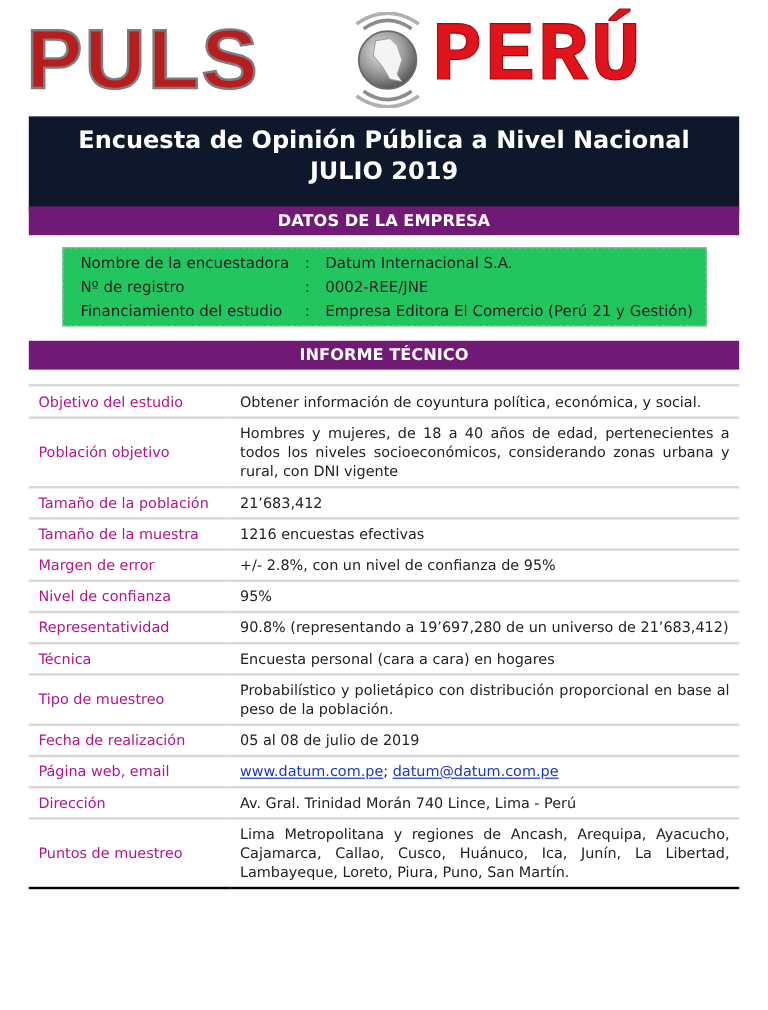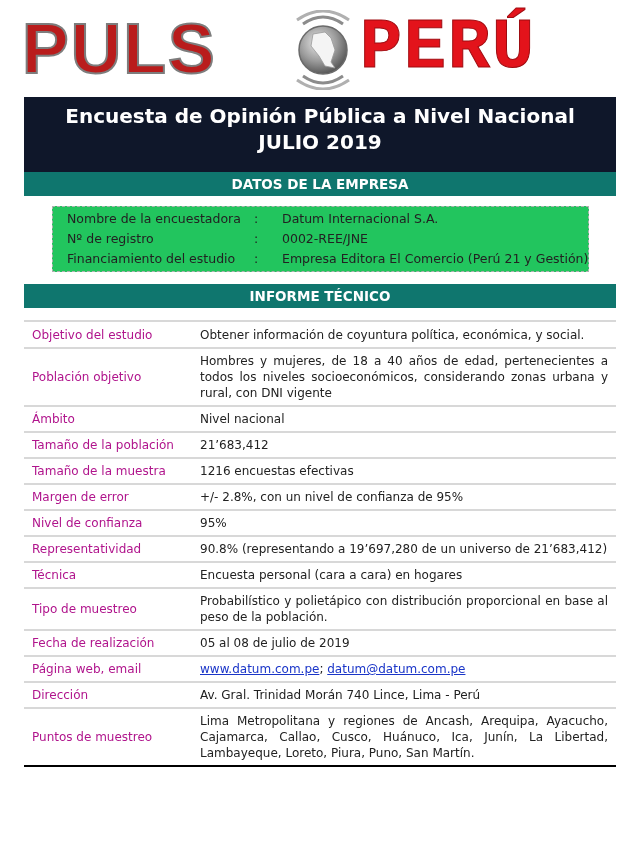--- a/index.html
+++ b/index.html
@@ -12,31 +12,31 @@
   .logo .peru { position: absolute; left: 338px; top: 6px; font-family: Liberation Mono, monospace;
     font-weight: bold; font-size: 70px; letter-spacing: 2px; color: #e3131b;
     -webkit-text-stroke: 1px #9e0b10; line-height: 70px; }
   .logo .globe { position: absolute; left: 263px; top: 2px; width: 76px; height: 80px; }
 
   .title-banner { position: absolute; left: 24px; top: 97px; width: 592px; height: 80px;
     background: #0f172a; color: #fff; text-align: center; }
   .title-banner .l1 { font-size: 20px; font-weight: bold; line-height: 22px; padding-top: 8px; }
   .title-banner .l2 { font-size: 20px; font-weight: bold; line-height: 22px; padding-top: 4px; }
 
-  .section-bar { position: absolute; left: 24px; width: 592px; height: 24px; background: #0f766e;
+  .section-bar { position: absolute; left: 24px; width: 592px; height: 24px; background: #701a75;
     color: #fff; font-weight: bold; font-size: 13.5px; text-align: center; line-height: 24px; }
   .section-bar.s1 { top: 172px; }
   .section-bar.s2 { top: 284px; }
 
   .company-box { position: absolute; left: 52px; top: 206px; width: 535px; height: 64px;
     border: 1px dashed #b0b0b0; background: #22c55e; font-size: 12.5px; color: #222; }
   .company-row { position: absolute; left: 14px; height: 20px; line-height: 20px; white-space: nowrap; }
   .company-row .lbl { position: absolute; left: 0; width: 180px; }
   .company-row .sep { position: absolute; left: 187px; }
-  .company-row .val { position: absolute; left: 215px; }
+  .company-row .val { position: absolute; left: 204px; }
 
   table.tech { position: absolute; left: 24px; top: 320px; width: 592px; border-collapse: collapse;
     font-size: 12px; }
   table.tech td { border-top: 2px solid #d8d8d8; padding: 3px 8px; vertical-align: middle; line-height: 16px; }
   table.tech tr:last-child td { border-bottom: 2px solid #000000; }
   table.tech td.k { color: #b0148c; width: 152px; padding-left: 8px; }
   table.tech td.v { color: #222; text-align: justify; padding-right: 8px; }
   a.lnk { color: #1a35c8; text-decoration: underline; }
 </style>
 </head>
@@ -93,24 +93,20 @@
   <tbody>
     <tr style="height:27px">
       <td class="k">Objetivo del estudio</td>
       <td class="v">Obtener información de coyuntura política, económica, y social.</td>
     </tr>
     <tr style="height:58px">
       <td class="k">Población objetivo</td>
       <td class="v">Hombres y mujeres, de 18 a 40 años de edad, pertenecientes a todos los niveles socioeconómicos, considerando zonas urbana y rural, con DNI vigente</td>
     </tr>
     <tr style="height:26px">
-      <td class="k">Ámbito</td>
-      <td class="v">Nivel nacional</td>
-    </tr>
-    <tr style="height:26px">
       <td class="k">Tamaño de la población</td>
       <td class="v">21’683,412</td>
     </tr>
     <tr style="height:26px">
       <td class="k">Tamaño de la muestra</td>
       <td class="v">1216 encuestas efectivas</td>
     </tr>
     <tr style="height:26px">
       <td class="k">Margen de error</td>
       <td class="v">+/- 2.8%, con un nivel de confianza de 95%</td>

